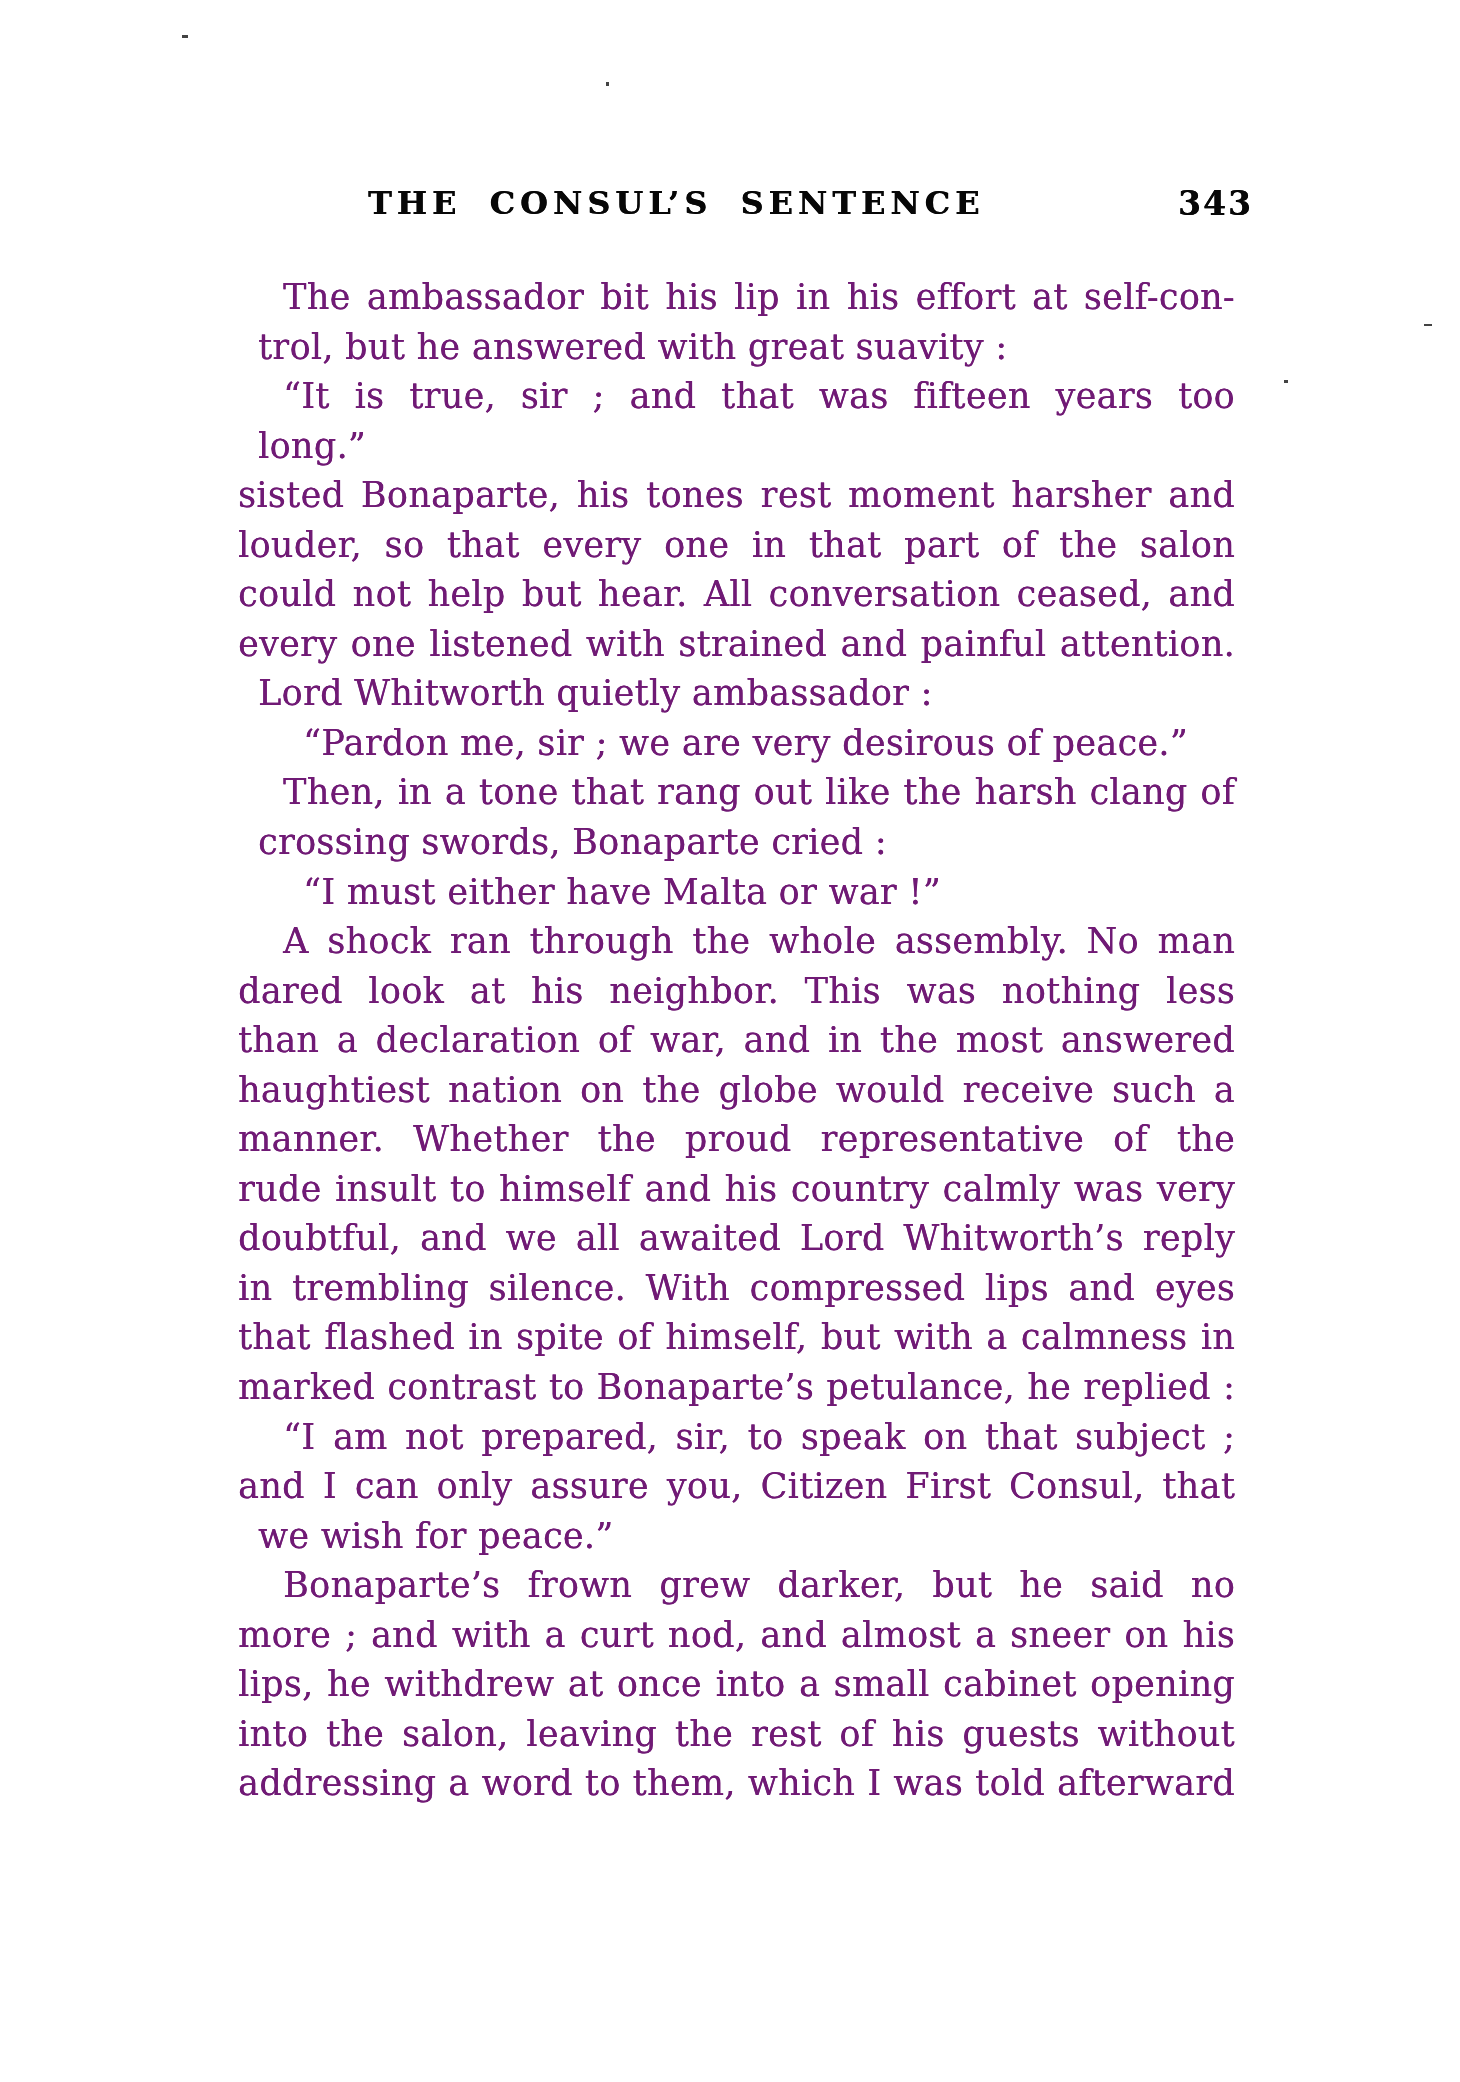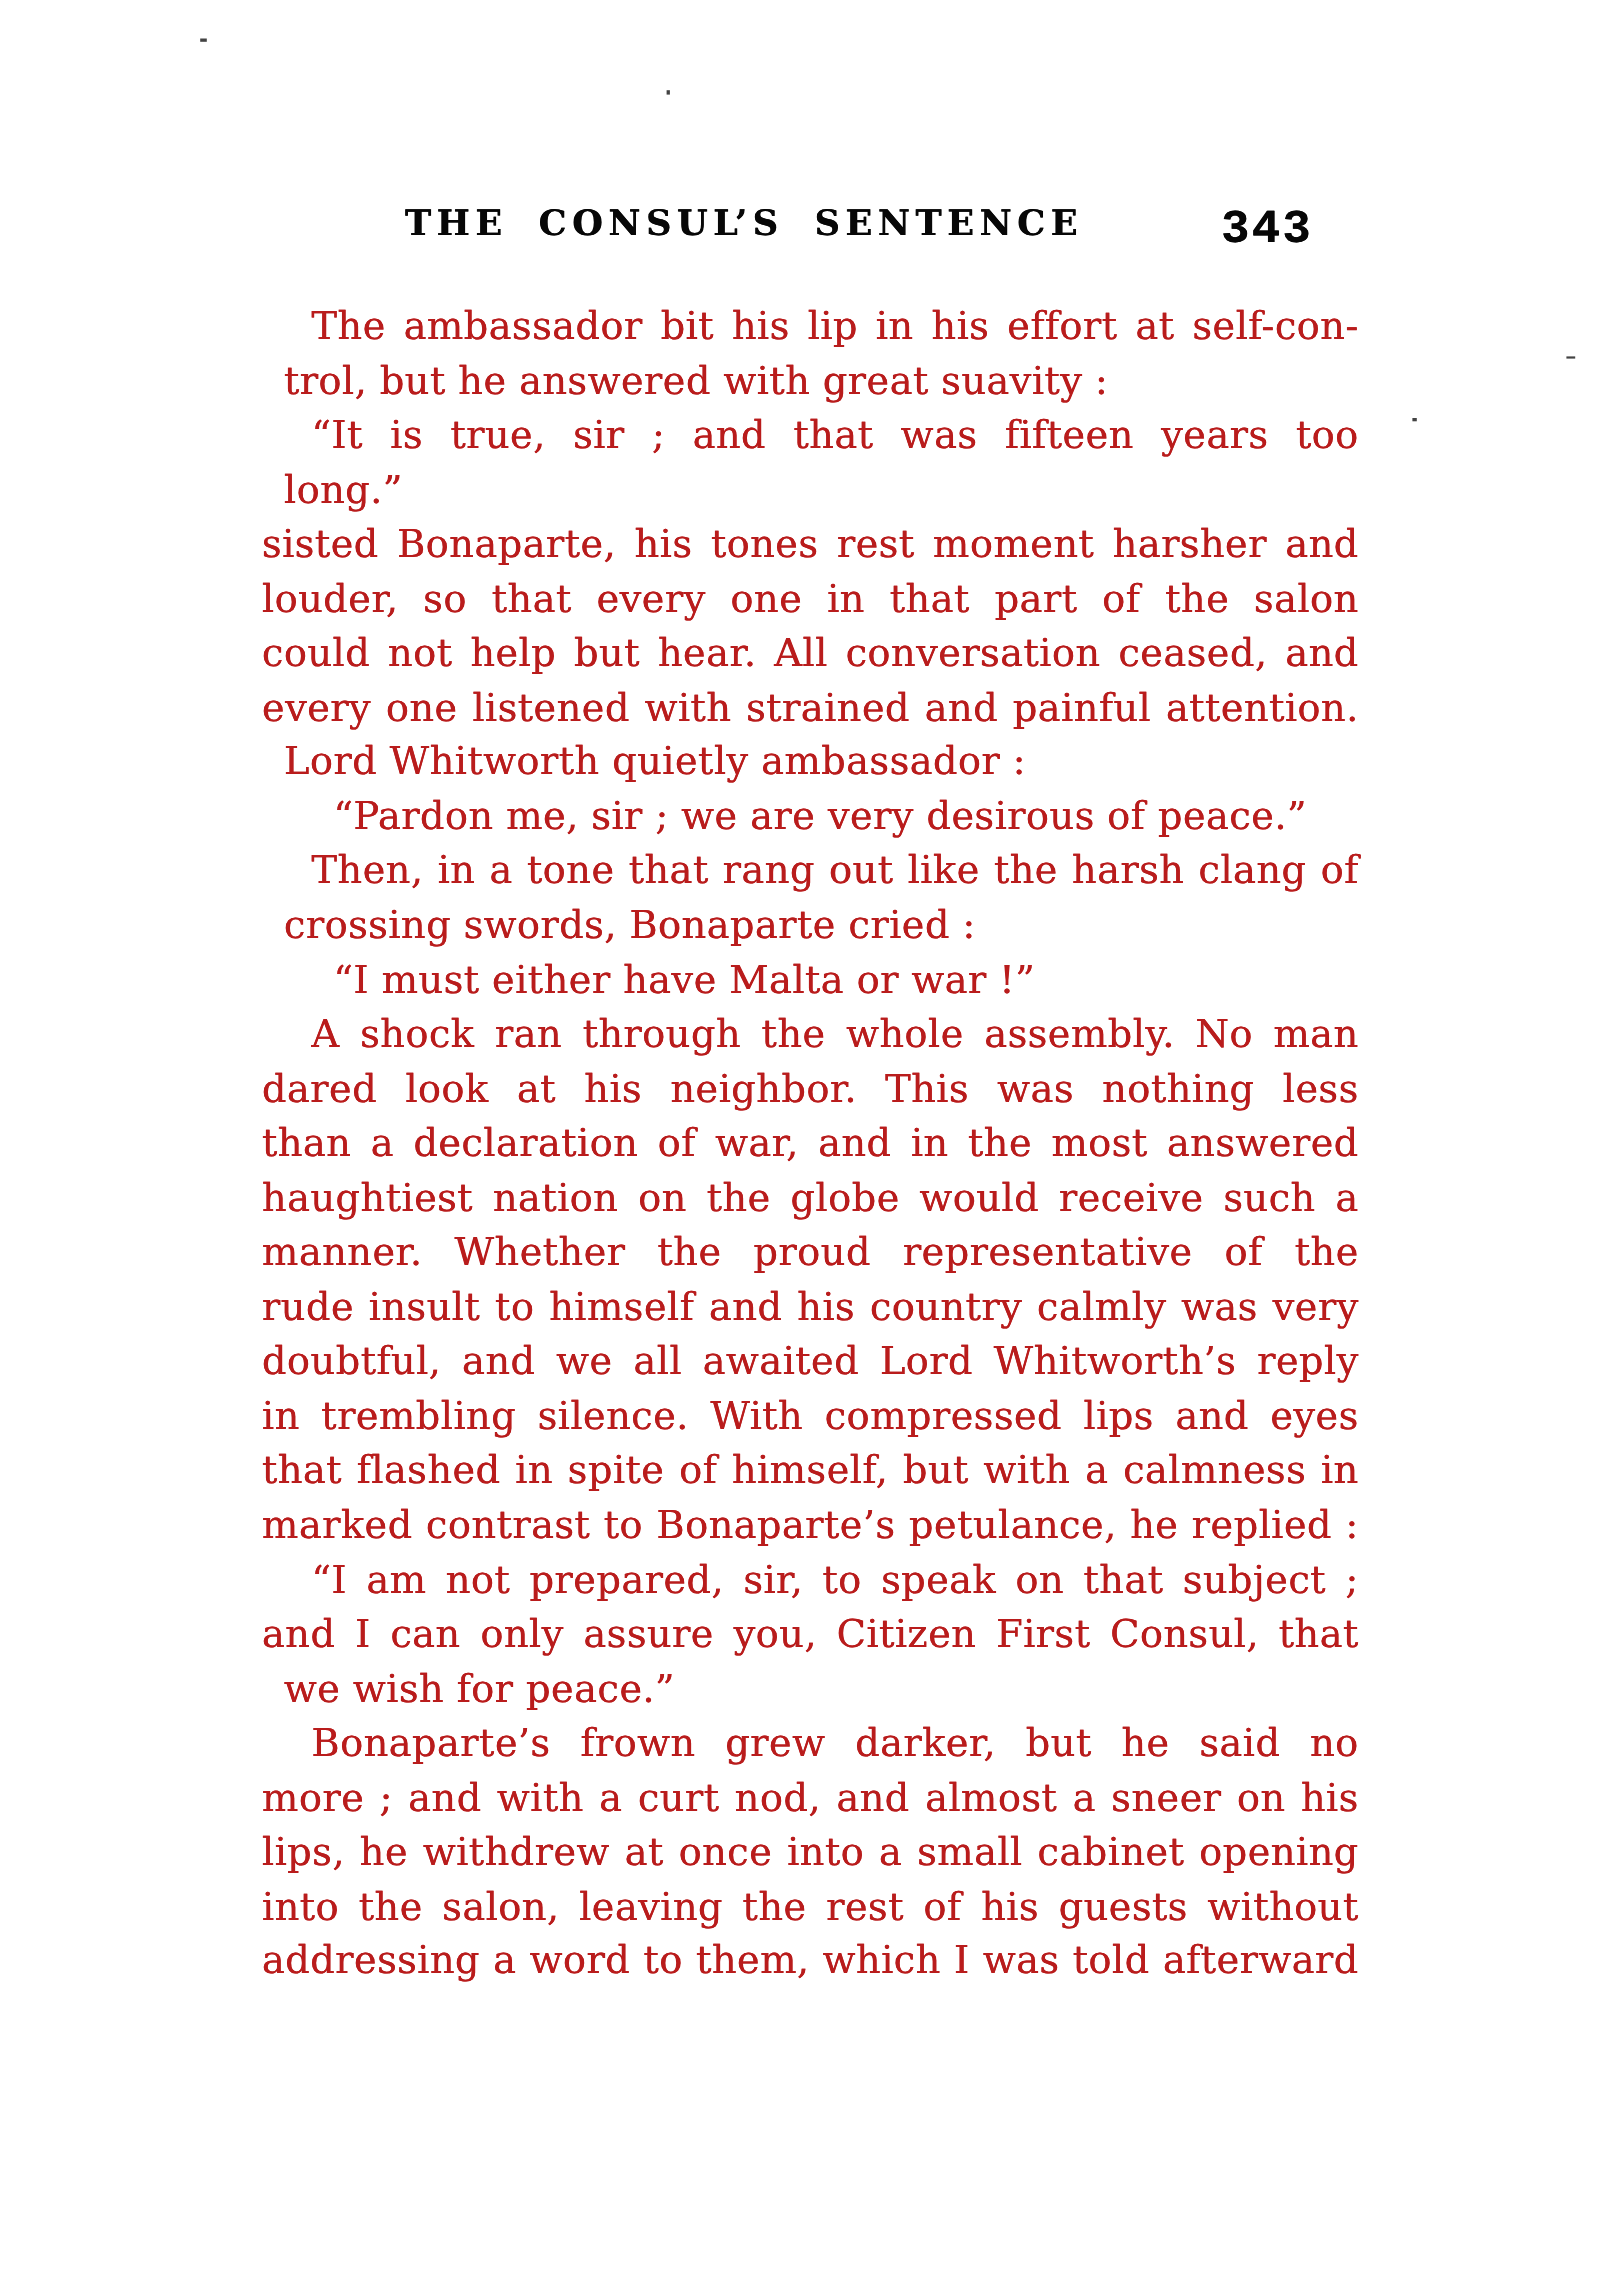--- a/index.html
+++ b/index.html
@@ -23,38 +23,37 @@
     font-size: 32px;
     font-weight: 700;
     letter-spacing: 5px;
     word-spacing: 12px;
     white-space: nowrap;
     color: #070707;
     text-shadow: 0.3px 0 0 currentColor;
   }
   .page-number {
     position: absolute;
-    left: 1110px;
+    left: 1178px;
     top: 184px;
-    font-size: 43px;
+    font-size: 33px;
     font-weight: 700;
     letter-spacing: 2px;
     color: #070707;
     text-shadow: 0.3px 0 0 currentColor;
-    font-family: Liberation Mono, monospace;
   }
   .text-block {
     position: absolute;
     left: 238px;
     top: 273px;
     width: 997px;
     font-size: 35px;
     line-height: 49.55px;
     letter-spacing: 0.3px;
-    color: #b91c1c;
+    color: #701a75;
     text-shadow: 0.25px 0 0 currentColor;
   }
   .line {
     height: 49.55px;
     white-space: nowrap;
   }
   .line.j {
     white-space: normal;
     text-align: justify;
     text-align-last: justify;

